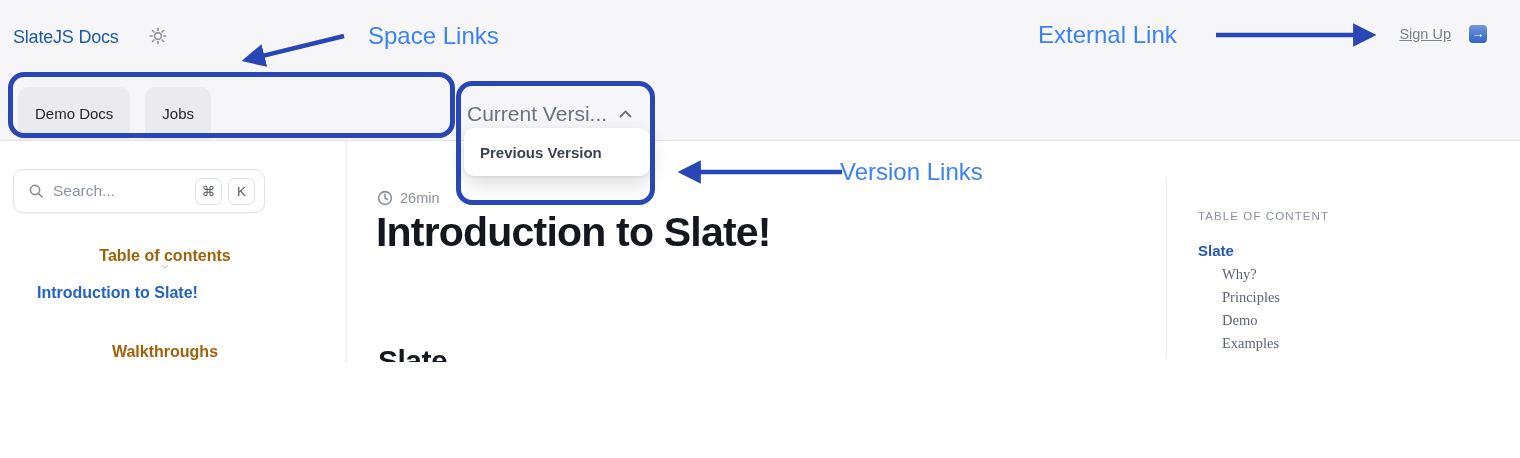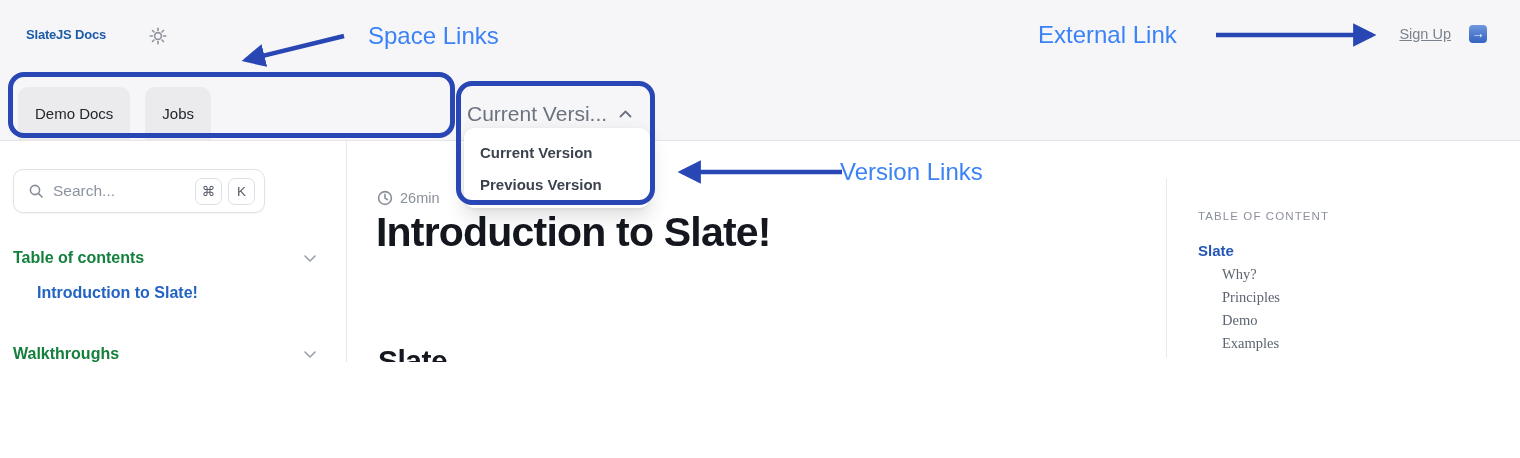--- a/index.html
+++ b/index.html
@@ -19,22 +19,22 @@
   .canvas { position: relative; width: 1520px; height: 458px; background: #fff; }
 
   
   .app { position: absolute; top: 0; left: 0; width: 1520px; height: 362px; overflow: hidden; background: #fff; }
 
   .header {
     position: absolute; top: 0; left: 0; width: 1520px; height: 141px;
     background: #f6f6f8; border-bottom: 1px solid #e3e5e9;
   }
   .brand {
-    position: absolute; left: 26px; top: 27px;
-    font-size: 13px; font-weight: bold; color: var(--brand-blue); letter-spacing: -0.2px;
+    position: absolute; left: 13px; top: 27px;
+    font-size: 18px; font-weight: normal; color: var(--brand-blue); letter-spacing: -0.2px;
     cursor: pointer;
   }
   .theme-toggle { position: absolute; left: 148px; top: 26px; width: 20px; height: 20px; color: #8f939b; cursor: pointer; }
 
   .tabs { position: absolute; left: 18px; bottom: 0; display: flex; align-items: flex-end; gap: 15px; }
   .tab {
     height: 53px; display: flex; align-items: center; padding: 0 17px;
     background: #ebebed; border-radius: 10px 10px 0 0;
     font-size: 15px; color: #23262c; font-weight: 500; white-space: nowrap; cursor: pointer;
   }
@@ -74,21 +74,21 @@
   }
   .search-placeholder { color: #8b92a0; font-size: 15.5px; margin-left: 9px; flex: 1; }
   .kbd {
     width: 27px; height: 27px; border: 1px solid #dcdfe5; border-radius: 7px; background: #fff;
     color: #555c68; display: flex; align-items: center; justify-content: center;
     font-size: 13.5px; margin-left: 6px; flex: none;
   }
   .side-row {
     position: absolute; left: 13px; width: 304px; height: 22px;
     display: flex; align-items: center; justify-content: space-between;
-    font-size: 16px; font-weight: 600; color: #15803d; cursor: pointer;
+    font-size: 16px; font-weight: 600; color: #a16207; cursor: pointer; flex-direction: column;
   }
   .side-row.toc-row { top: 106px; }
   .side-row.walk-row { top: 202px; }
   .side-active-link {
     position: absolute; left: 37px; top: 143px;
     font-size: 16px; font-weight: bold; color: var(--link-blue); cursor: pointer;
   }
   .chev { color: #9aa0ab; }
 
   
@@ -164,21 +164,20 @@
         </svg>
       </div>
 
       <div class="signup">
         <span class="signup-text">Sign Up</span>
         <span class="signup-icon">→</span>
       </div>
     </div>
 
     <div class="version-menu">
-      <div class="version-item">Current Version</div>
       <div class="version-item">Previous Version</div>
     </div>
 
     <div class="sidebar">
       <div class="search-box">
         <svg width="16" height="16" viewBox="0 0 16 16" style="color:#878e9b">
           <circle cx="7" cy="7" r="4.6" class="icon-stroke"></circle>
           <line x1="10.6" y1="10.6" x2="14" y2="14" class="icon-stroke"></line>
         </svg>
         <span class="search-placeholder">Search...</span>

